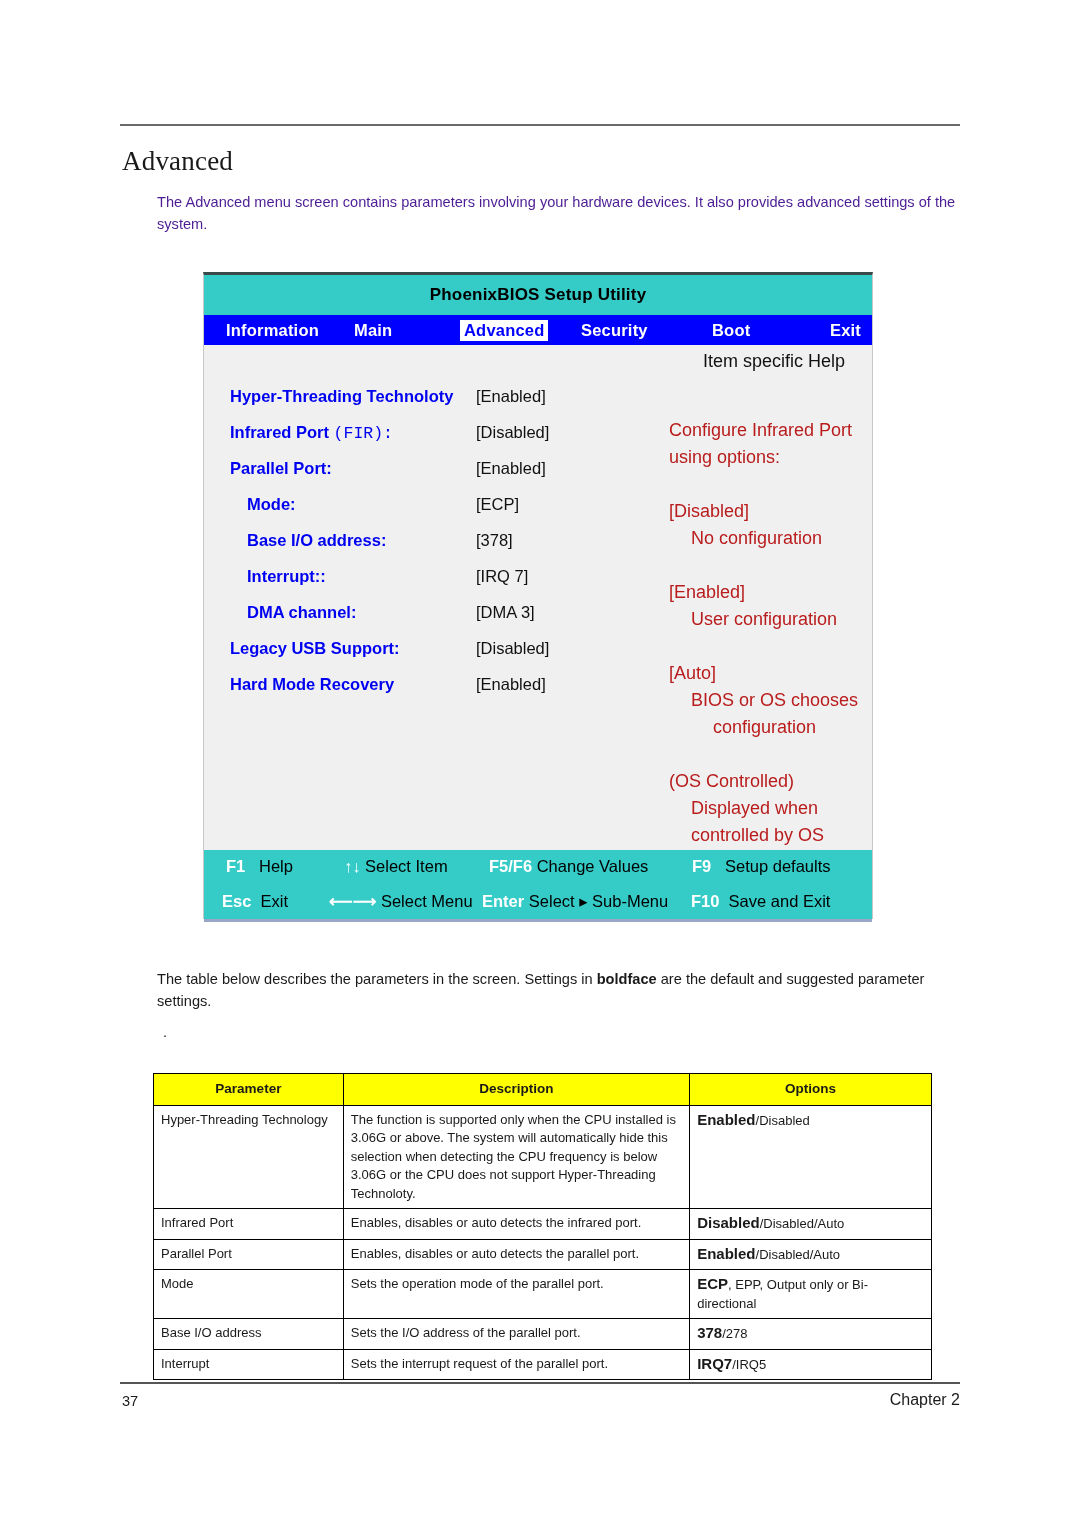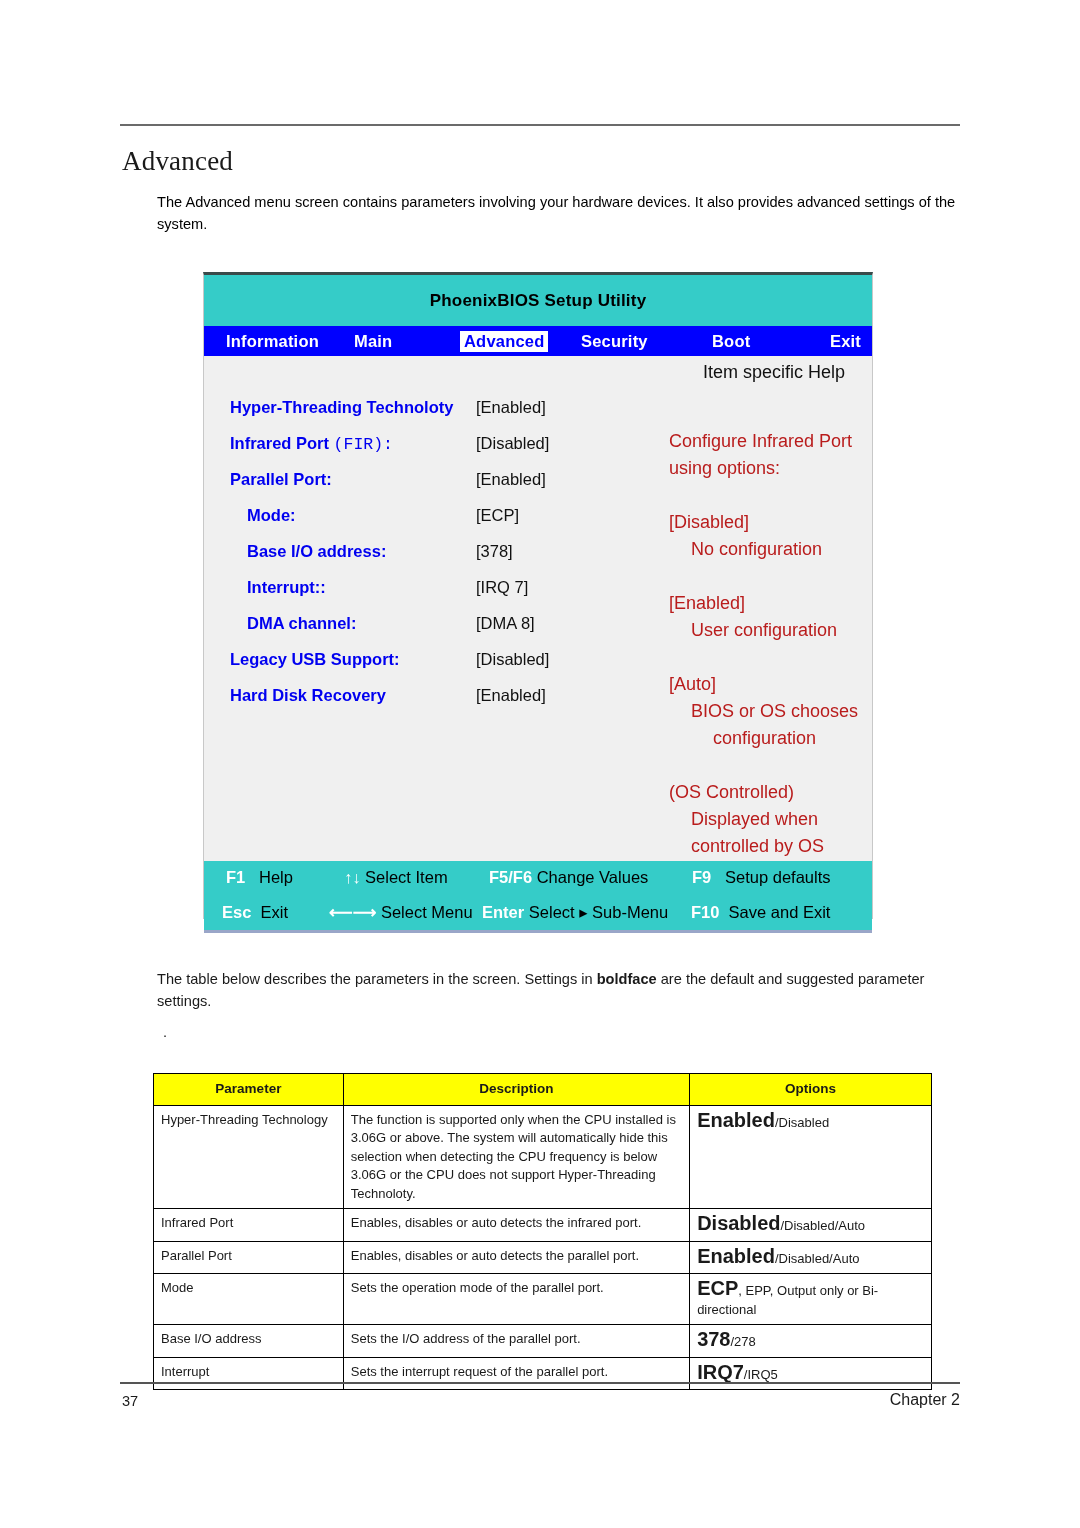--- a/index.html
+++ b/index.html
@@ -30,36 +30,36 @@
     font-weight: normal;
     letter-spacing: 0.2px;
     color: #1a1a1a;
   }
 
   .intro-para {
     position: absolute;
     left: 157px; top: 191px; width: 800px;
     font-size: 14.6px;
     line-height: 22px;
-    color: #000000;
+    color: #4c1d95;
   }
 
   
   .bios {
     position: absolute;
     left: 203px; top: 272px;
     width: 670px; height: 647px;
     background: #f0f0f0;
     border-top: 3px solid #3a4a4a;
     border-left: 1px solid #c8c8c8;
     border-right: 1px solid #c8c8c8;
   }
 
   .bios-title {
-    height: 51px;
+    height: 40px;
     background: #35ccc8;
     display: flex;
     align-items: center;
     justify-content: center;
     font-size: 17px;
     font-weight: bold;
     color: #000000;
     letter-spacing: 0.2px;
   }
 
@@ -196,21 +196,21 @@
   .ptable thead th {
     background: #ffff00;
     text-align: center;
     font-weight: bold;
     font-size: 13.5px;
     padding: 6px 4px;
   }
   .col-param { width: 190px; }
   .col-desc  { width: 347px; }
   .col-opts  { width: 242px; }
-  .opt-bold { font-weight: bold; font-size: 20px; text-align: center; }
+  .opt-bold { font-weight: bold; font-size: 15px; text-align: center; }
 
   
   .bottom-rule {
     position: absolute;
     left: 120px; top: 1382px; width: 840px; height: 2px;
     background: #555555;
   }
   .page-num {
     position: absolute;
     left: 122px; top: 1393px;
@@ -277,30 +277,30 @@
           <span class="setting-value">[378]</span>
         </div>
 
         <div class="setting-row">
           <span class="setting-label sub">Interrupt::</span>
           <span class="setting-value">[IRQ 7]</span>
         </div>
 
         <div class="setting-row">
           <span class="setting-label sub">DMA channel:</span>
-          <span class="setting-value">[DMA 8]</span>
+          <span class="setting-value">[DMA 3]</span>
         </div>
 
         <div class="setting-row">
           <span class="setting-label">Legacy USB Support:</span>
           <span class="setting-value">[Disabled]</span>
         </div>
 
         <div class="setting-row">
-          <span class="setting-label">Hard Disk Recovery</span>
+          <span class="setting-label">Hard Mode Recovery</span>
           <span class="setting-value">[Enabled]</span>
         </div>
 
       </div>
 
       <div class="help-panel">
         <div class="help-line">Configure Infrared Port</div>
         <div class="help-line">using options:</div>
         <div class="help-gap"></div>
         <div class="help-line">[Disabled]</div>

